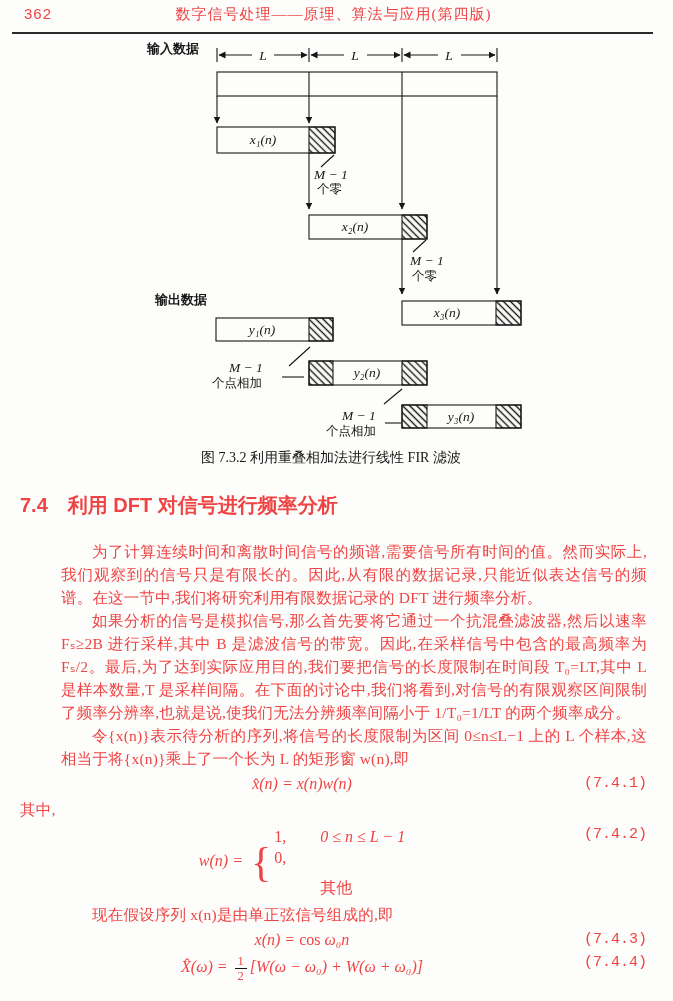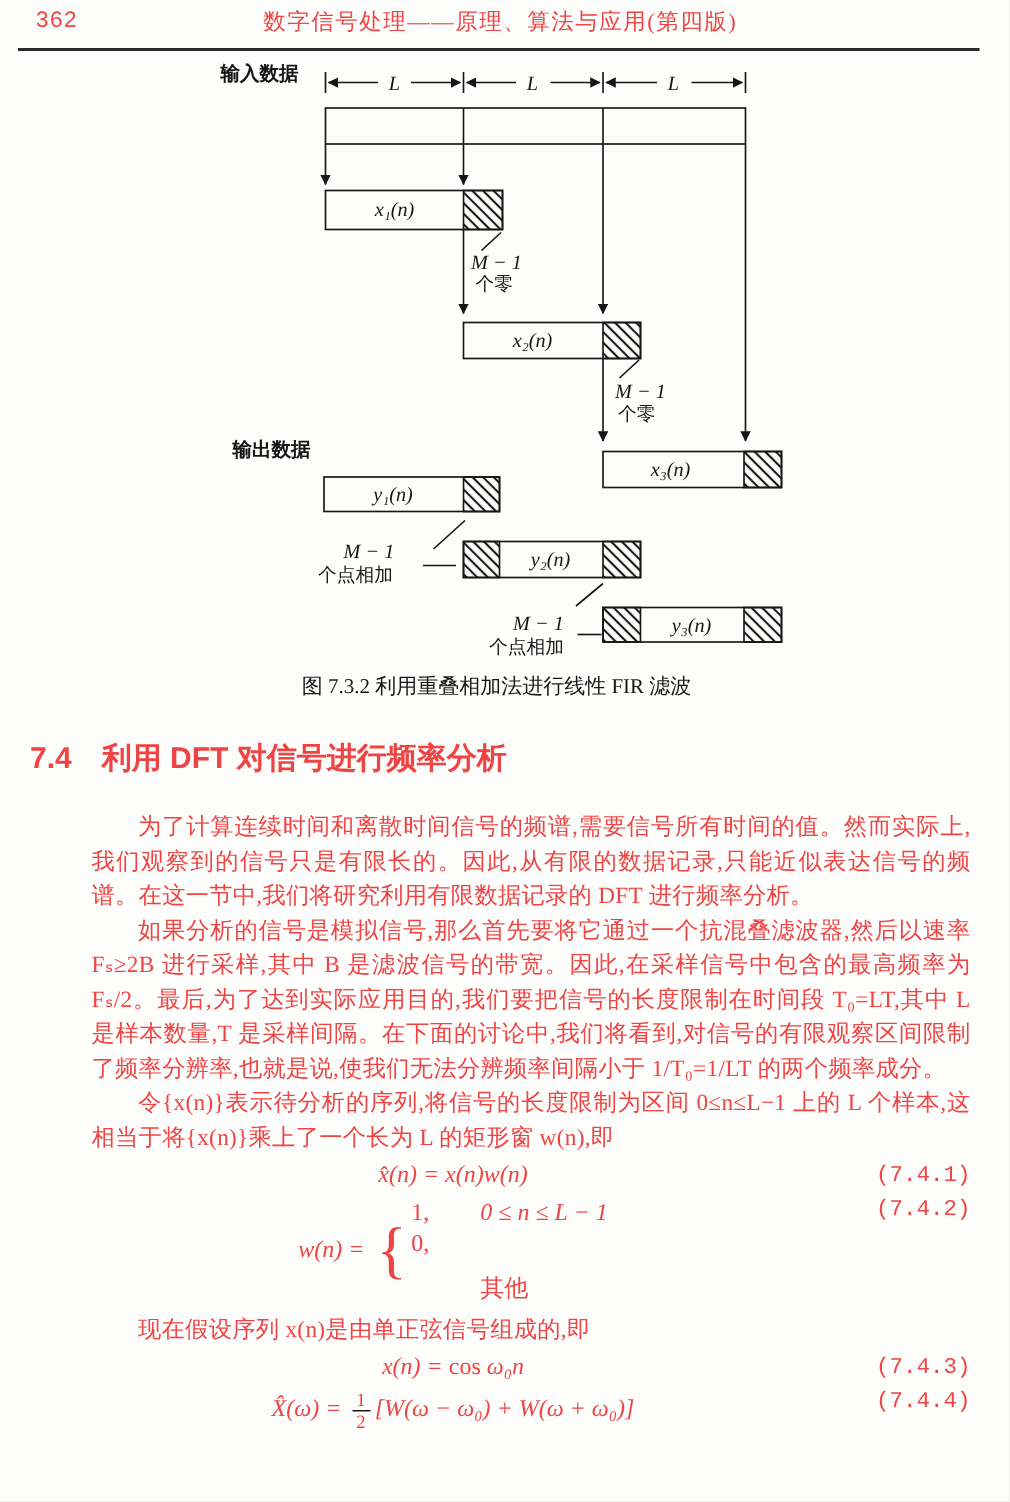--- a/index.html
+++ b/index.html
@@ -174,20 +174,21 @@
 
   <p class="body-text indent">为了计算连续时间和离散时间信号的频谱,需要信号所有时间的值。然而实际上,我们观察到的信号只是有限长的。因此,从有限的数据记录,只能近似表达信号的频谱。在这一节中,我们将研究利用有限数据记录的 DFT 进行频率分析。</p>
   <p class="body-text indent">如果分析的信号是模拟信号,那么首先要将它通过一个抗混叠滤波器,然后以速率 Fₛ≥2B 进行采样,其中 B 是滤波信号的带宽。因此,在采样信号中包含的最高频率为 Fₛ/2。最后,为了达到实际应用目的,我们要把信号的长度限制在时间段 T₀=LT,其中 L 是样本数量,T 是采样间隔。在下面的讨论中,我们将看到,对信号的有限观察区间限制了频率分辨率,也就是说,使我们无法分辨频率间隔小于 1/T₀=1/LT 的两个频率成分。</p>
   <p class="body-text indent">令{x(n)}表示待分析的序列,将信号的长度限制为区间 0≤n≤L−1 上的 L 个样本,这相当于将{x(n)}乘上了一个长为 L 的矩形窗 w(n),即</p>
 
   <div class="eq-row">
     <span class="eq-body math">x̂(n) = x(n)w(n)</span>
     <span class="eq-tag">(7.4.1)</span>
   </div>
 
+  <p class="body-text">其中,</p>
 
   <div class="eq-row">
     <span class="eq-body">
       <span class="math">w(n) =</span><span class="brace">{</span><span class="cases">
         <span class="case-line">
             <span class="case-val">1,</span>
             <span class="math">0 ≤ n ≤ L − 1</span>
           </span>
         <span class="case-line">
             <span class="case-val">0,</span>

